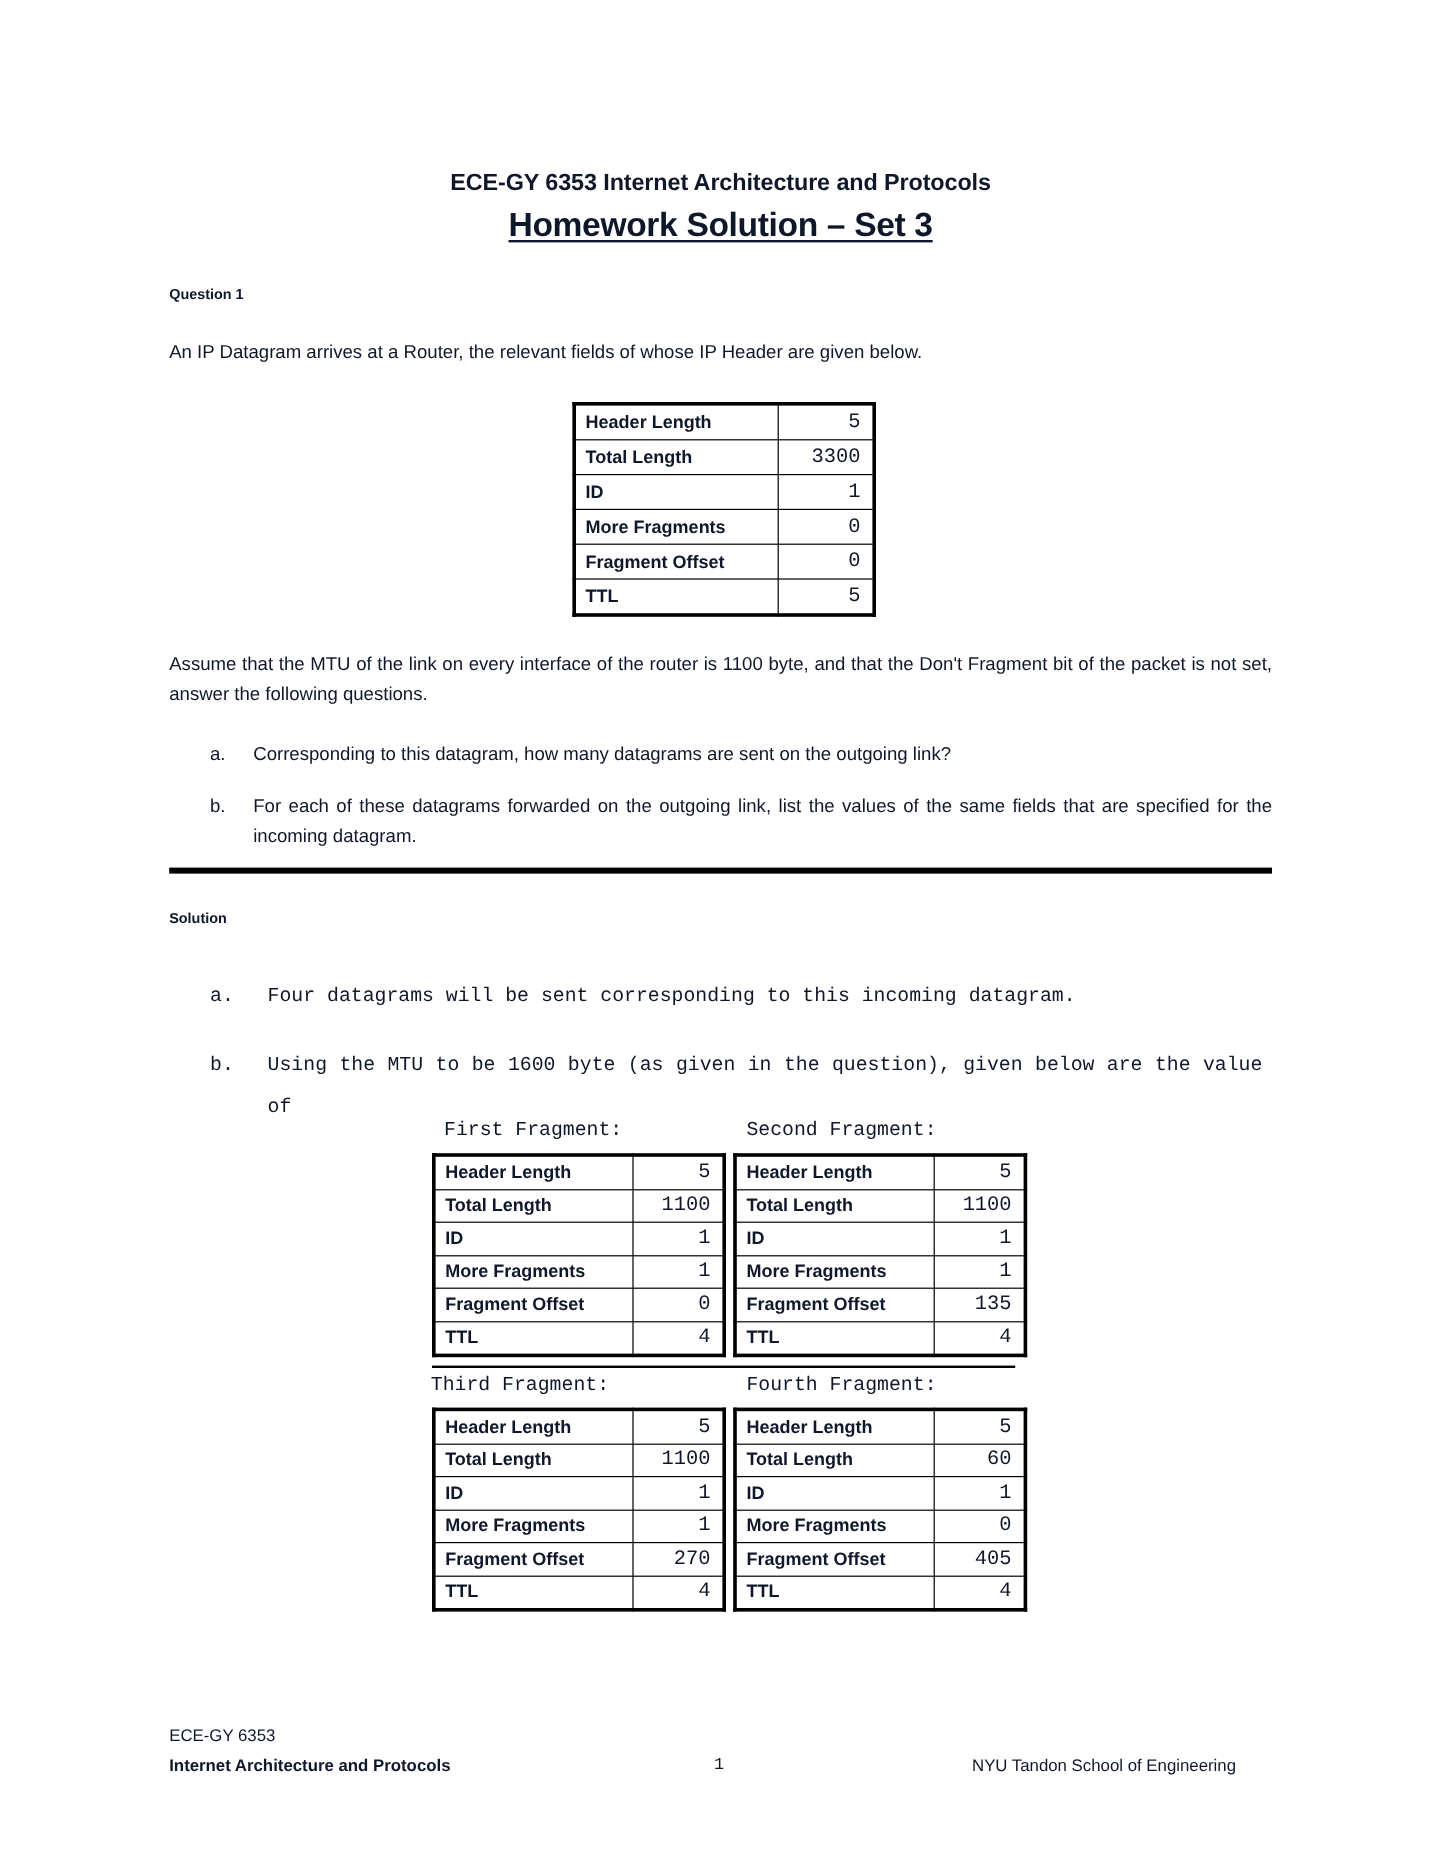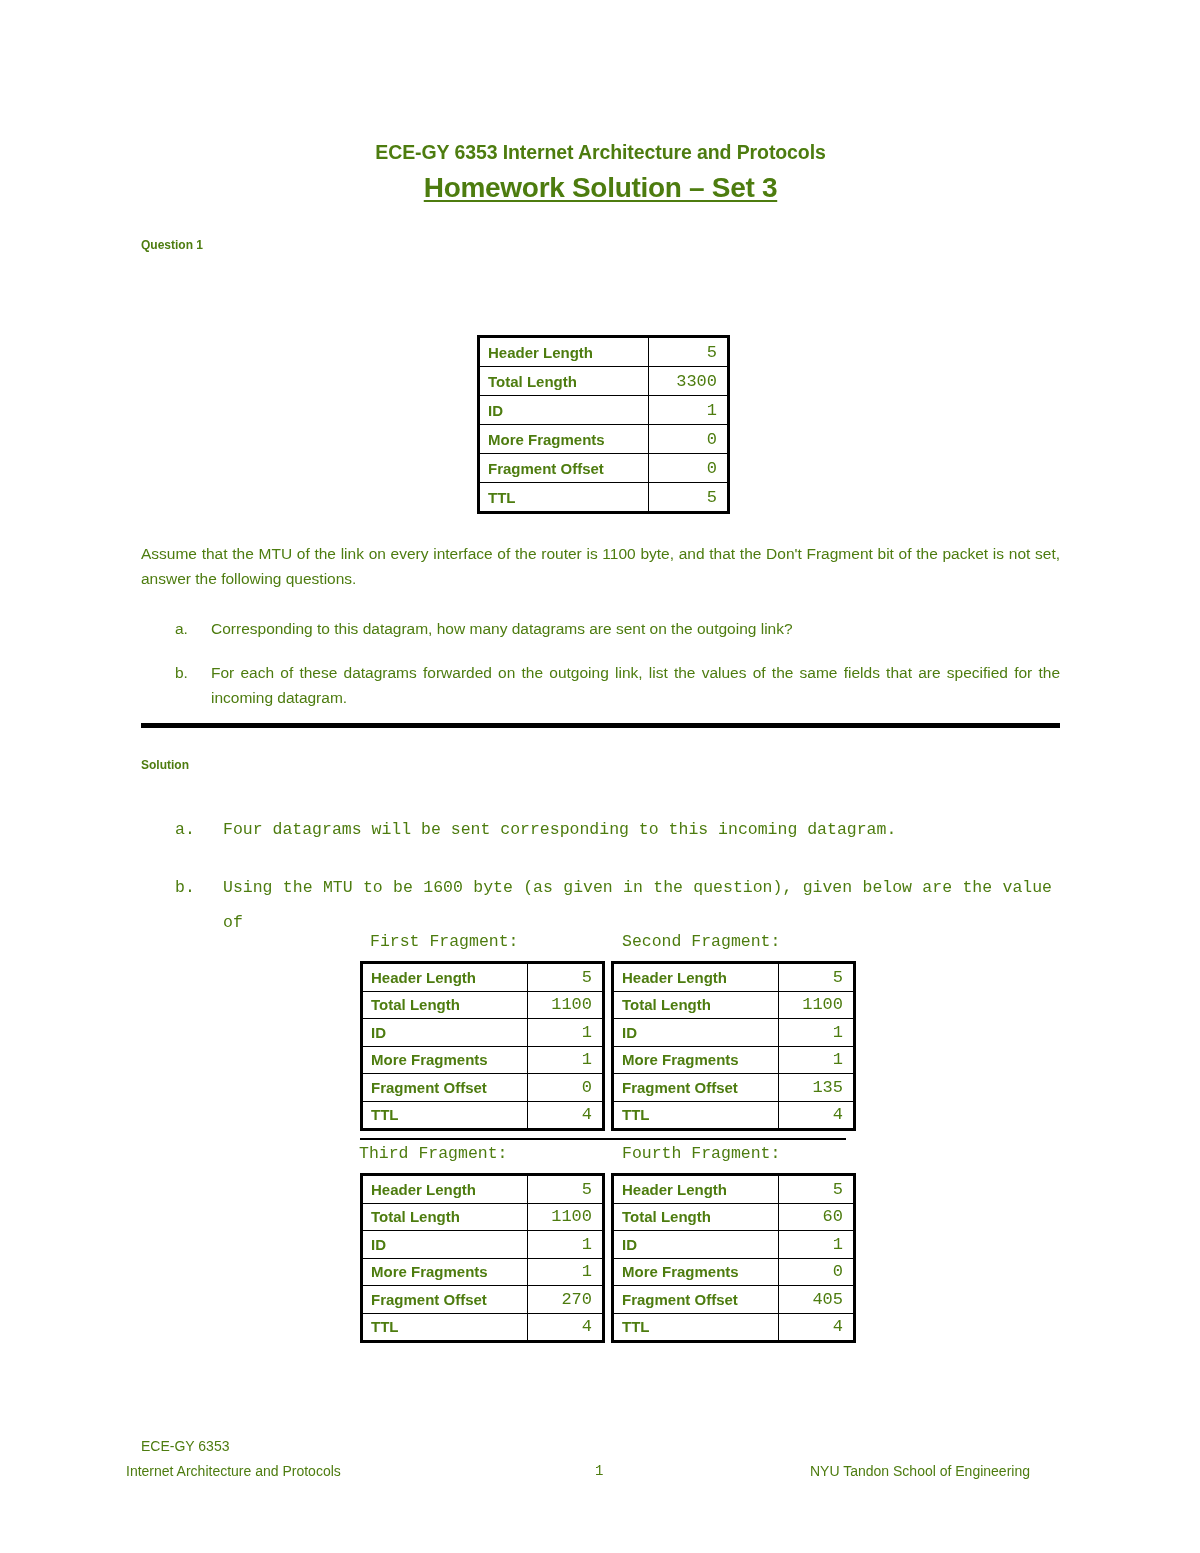--- a/index.html
+++ b/index.html
@@ -6,21 +6,21 @@
     margin: 0;
     padding: 0;
     background: #ffffff;
   }
   .page {
     position: relative;
     width: 1200px;
     height: 1553px;
     background: #ffffff;
     font-family: "Liberation Sans", sans-serif;
-    color: #4d7c0f;
+    color: #0f172a;
     overflow: hidden;
   }
 
   
   .doc-subtitle {
     position: absolute;
     left: 141px;
     top: 141px;
     width: 919px;
     text-align: center;
@@ -197,35 +197,36 @@
   }
 
   
   .footer-line {
     position: absolute;
     font-family: "Liberation Sans", sans-serif;
     font-size: 14px;
     white-space: nowrap;
   }
   #footer-course { left: 141px; top: 1438px; }
-  #footer-subject { left: 126px; top: 1463px; }
+  #footer-subject { left: 141px; top: 1463px; font-weight: bold; }
   #footer-pagenum { left: 595px; top: 1463px; font-family: "Liberation Mono", monospace; }
   #footer-school { left: 810px; top: 1463px; text-align: center; }
 </style>
 </head>
 <body>
 
 <div class="page">
 
   <div class="doc-subtitle">ECE-GY 6353 Internet Architecture and Protocols</div>
 
   <div class="doc-title"><span class="u">Homework Solution – Set 3</span></div>
 
   <div class="section-heading" id="question-heading">Question 1</div>
 
+  <div class="body-par" id="intro-par">An IP Datagram arrives at a Router, the relevant fields of whose IP Header are given below.</div>
 
   <table class="ip-table" id="table-incoming">
     <tbody>
       <tr>
         <td class="fld">Header Length</td>
         <td class="val">5</td>
       </tr>
       <tr>
         <td class="fld">Total Length</td>
         <td class="val">3300</td>

